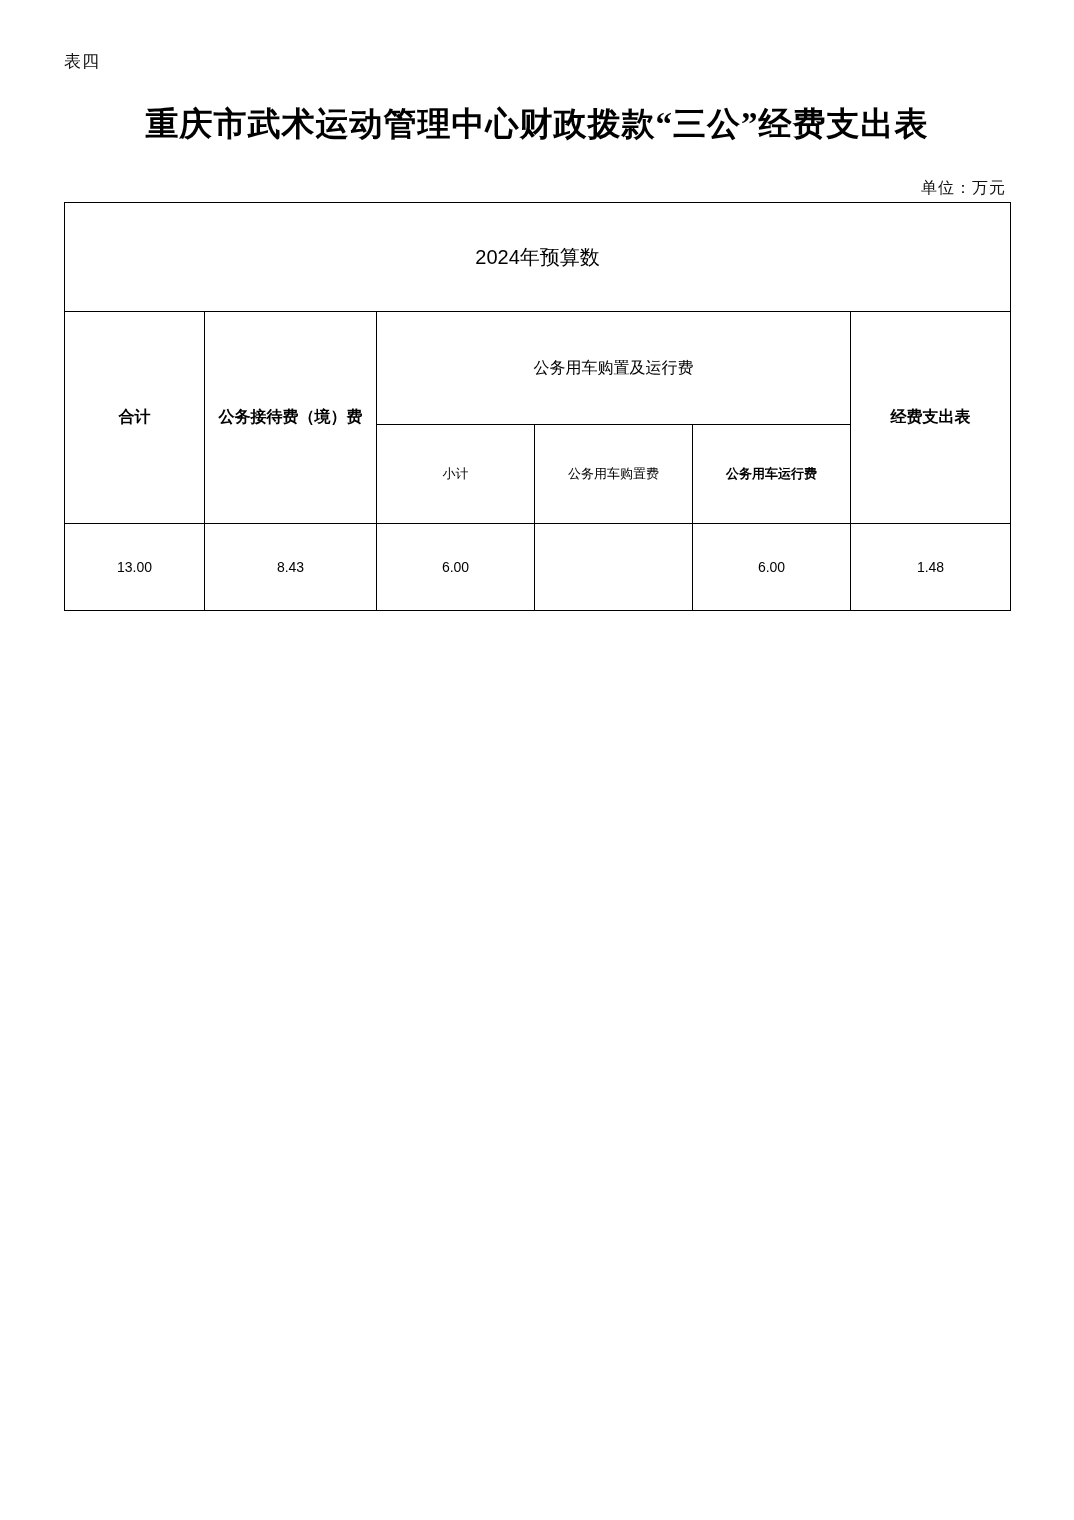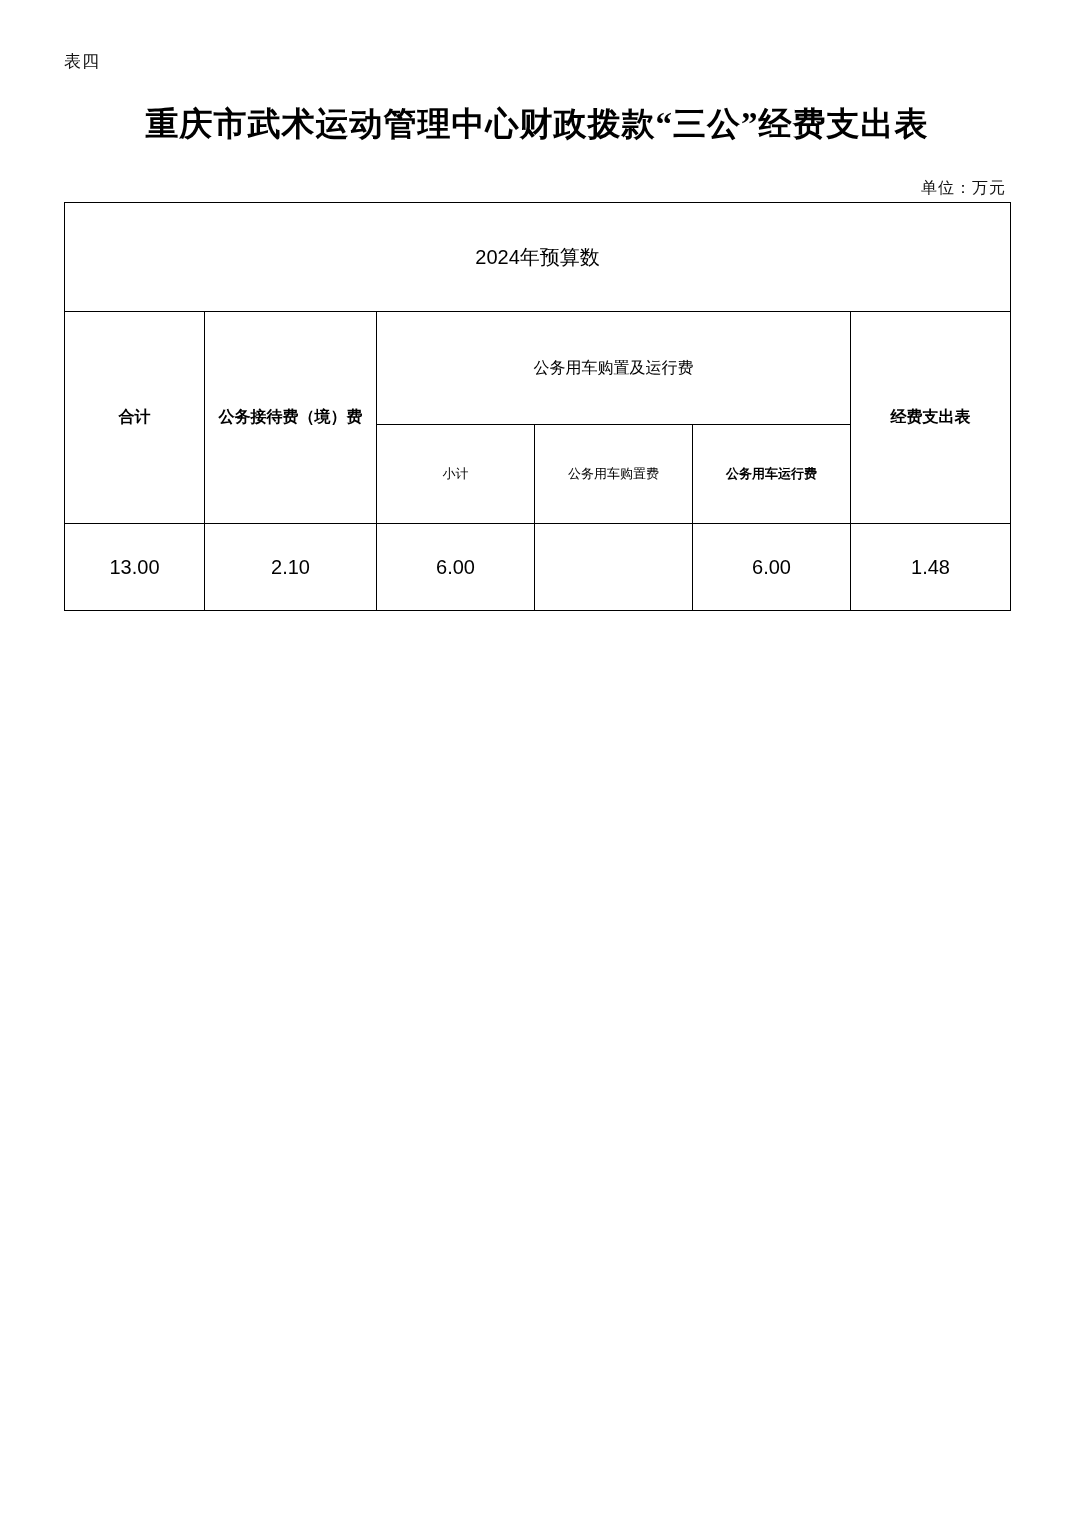--- a/index.html
+++ b/index.html
@@ -83,21 +83,21 @@
   .row-head2 th {
     height: 58px;
     font-size: 13px;
   }
   .row-head1 th.bold-col,
   .row-head2 th.bold-col {
     font-weight: bold;
   }
   .row-data td {
     height: 46px;
-    font-size: 20px;
+    font-size: 14px;
   }
   .c-total { width: 140px; }
   .c-abroad { width: 172px; }
   .c-sub { width: 158px; }
   .c-purchase { width: 158px; }
   .c-operate { width: 158px; }
   .c-reception { width: 160px; }
 </style>
 </head>
 <body>
@@ -132,21 +132,21 @@
         </tr>
         <tr class="row-head2">
           <th>小计</th>
           <th>公务用车购置费</th>
           <th class="bold-col">公务用车运行费</th>
         </tr>
       </thead>
       <tbody>
         <tr class="row-data">
           <td>13.00</td>
-          <td>2.10</td>
+          <td>8.43</td>
           <td>6.00</td>
           <td></td>
           <td>6.00</td>
           <td>1.48</td>
         </tr>
       </tbody>
     </table>
   </div>
 
 </div>

